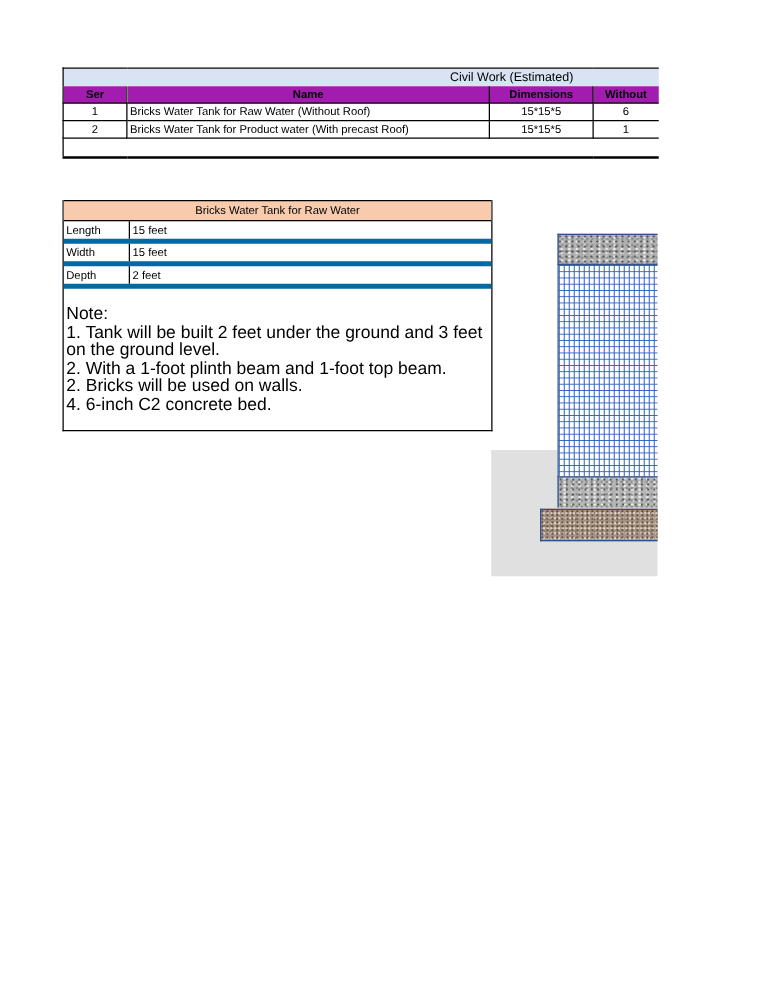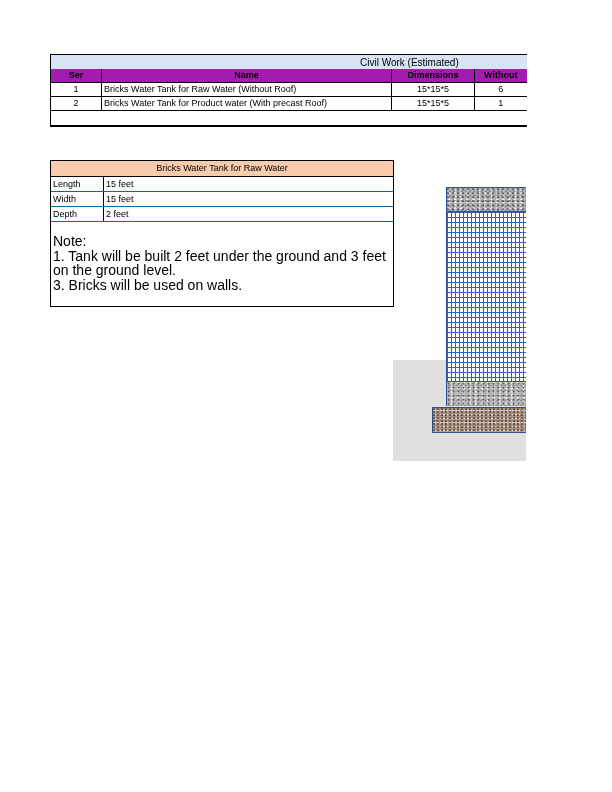--- a/index.html
+++ b/index.html
@@ -17,21 +17,21 @@
   .civil .blank-row td { height:14px; border-bottom:2px solid #000; border-left:1.5px solid #000; }
   .civil .title-row td:first-child, .civil .head-row td:first-child, .civil .data-row td:first-child { border-left:1.5px solid #000; }
   .civil .head-row td:last-child, .civil .data-row td:last-child { border-right:none; }
   .civil .head-row td { border-top:none; }
   .title-text { position:absolute; left:309px; top:1px; }
 
   
   .spec { position:absolute; left:50px; top:160px; width:342px; border:1px solid #000; border-top:none; }
   .spec .hdr { height:15px; background:#f8cbad; border-top:1px solid #000; border-bottom:1px solid #000;
                font-weight:normal; font-size:9px; text-align:center; line-height:15px; }
-  .spec .row { display:flex; height:14px; border-bottom:1px solid #0369a1; font-size:9px; line-height:14px; }
+  .spec .row { display:flex; height:14px; border-bottom:4px solid #0369a1; font-size:9px; line-height:14px; }
   .spec .row .k { width:50px; padding-left:2px; border-right:1px solid #000; }
   .spec .row .v { padding-left:2px; }
   .spec .notes { font-size:14px; padding:12px 2px 14px 2px; line-height:14.5px; }
 
   
   .drawing { position:absolute; left:393px; top:187px; width:133px; height:274px; }
   .ground { position:absolute; left:0; top:173px; width:133px; height:101px; background:#e0e0e0; }
   .topbeam { position:absolute; left:53px; top:0; width:80px; height:25px; border:1px solid #2f528f; border-right:none; box-sizing:border-box;
              background:
                radial-gradient(circle at 20% 30%, #5a5a5a 0.6px, transparent 1.2px) 0 0/5px 4px,
@@ -111,21 +111,23 @@
     <div class="k">Width</div>
     <div class="v">15 feet</div>
   </div>
   <div class="row">
     <div class="k">Depth</div>
     <div class="v">2 feet</div>
   </div>
   <div class="notes">
     <div>Note:</div>
     <div>1. Tank will be built 2 feet under the ground and 3 feet on the ground level.</div>
-    <div>3. Bricks will be used on walls.</div>
+    <div>2. With a 1-foot plinth beam and 1-foot top beam.</div>
+    <div>2. Bricks will be used on walls.</div>
+    <div>4. 6-inch C2 concrete bed.</div>
   </div>
 </div>
 
 <div class="drawing">
   <div class="ground"></div>
   <div class="topbeam"></div>
   <div class="brickwall"></div>
   <div class="plinth"></div>
   <div class="bed"></div>
 </div>

